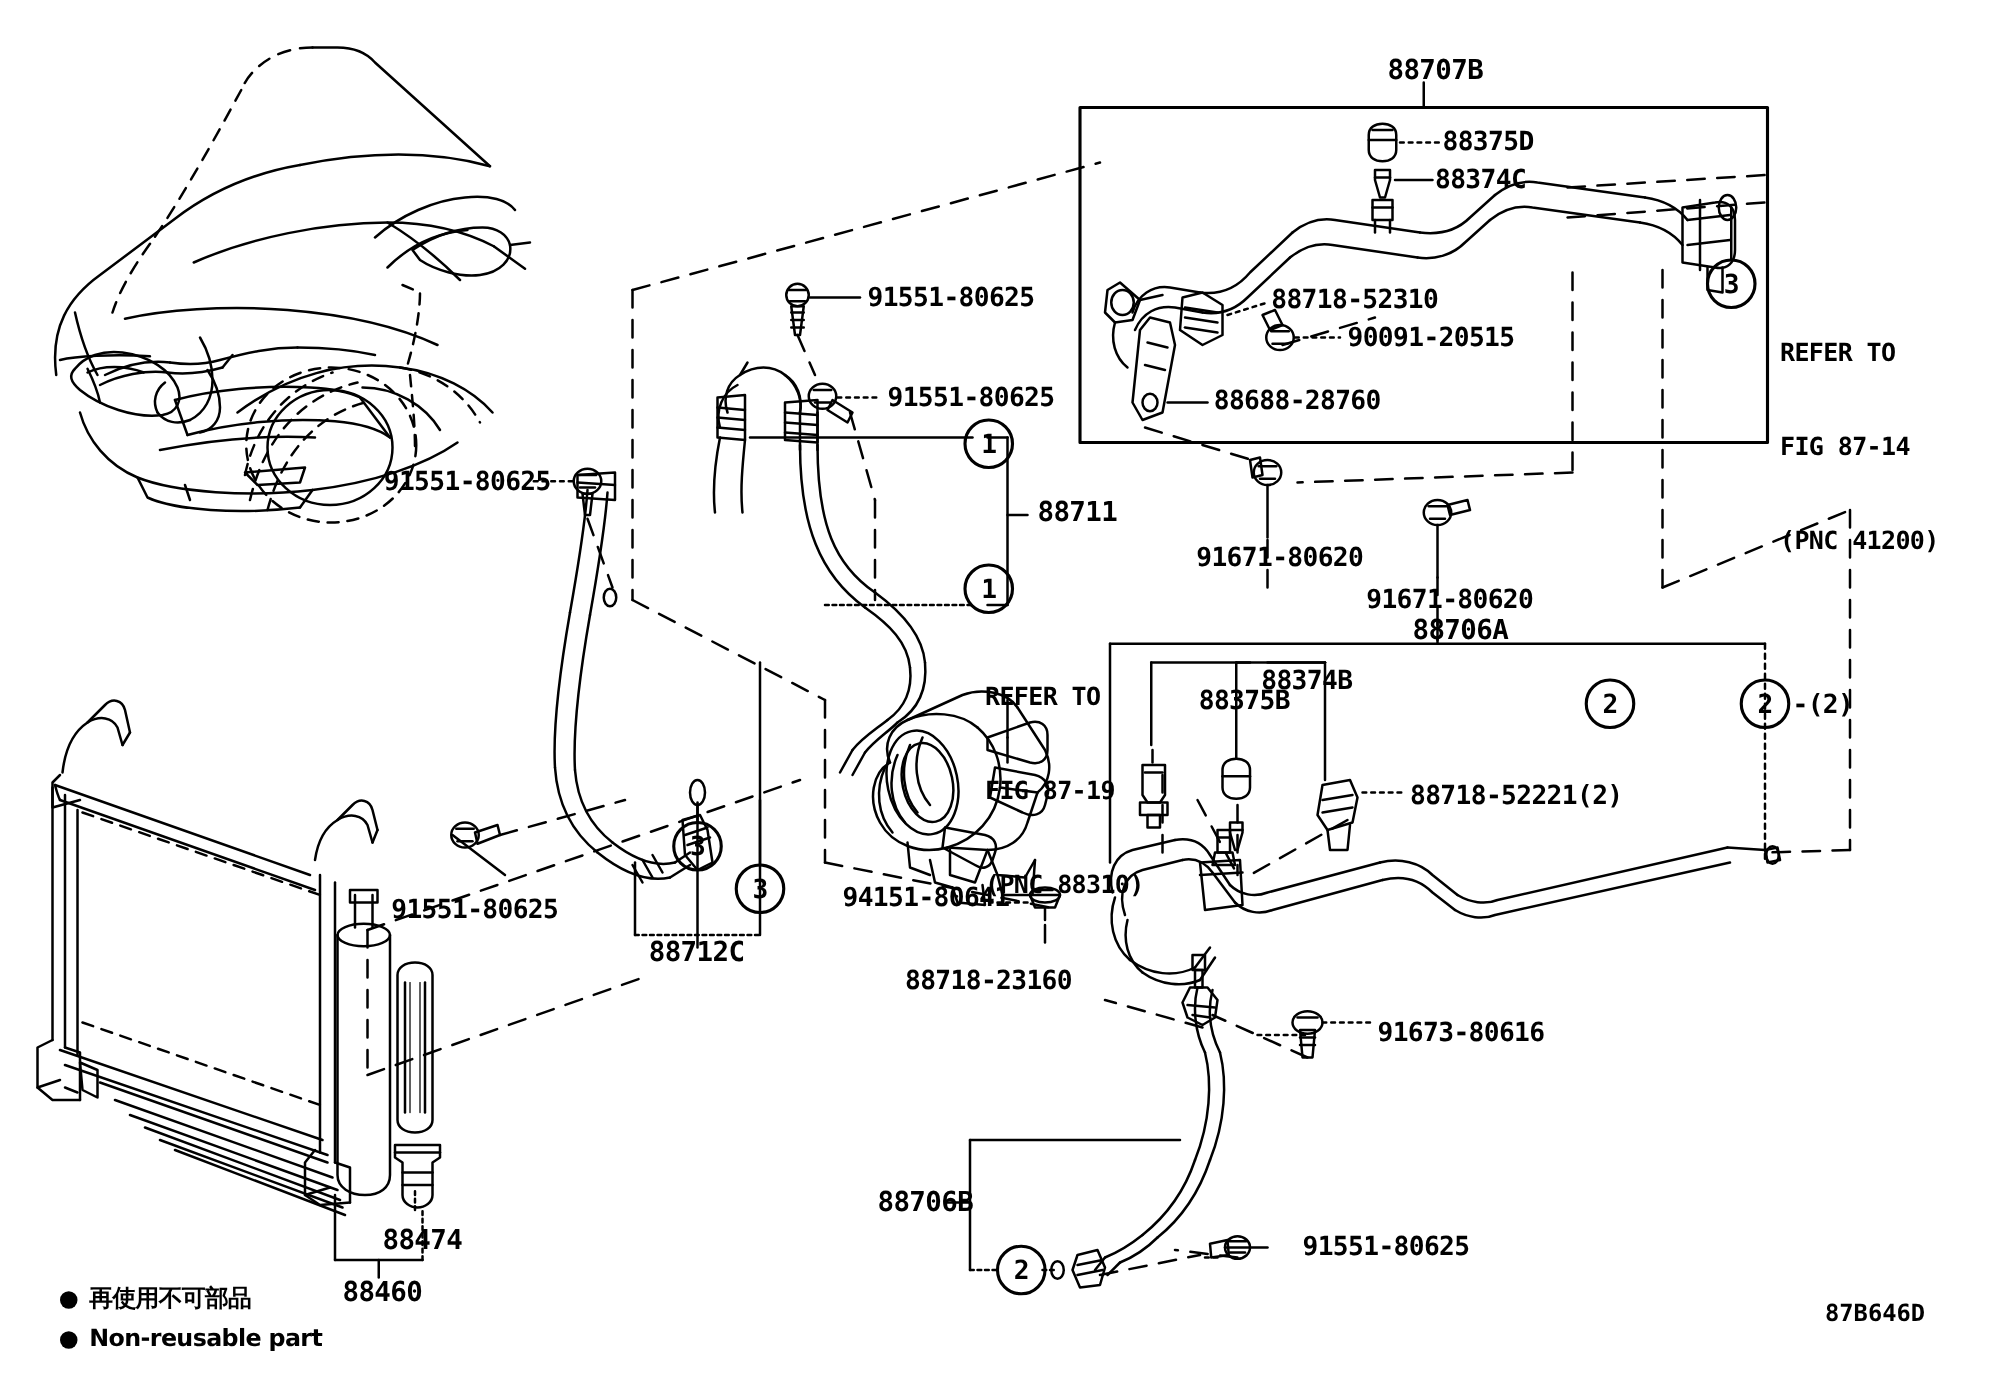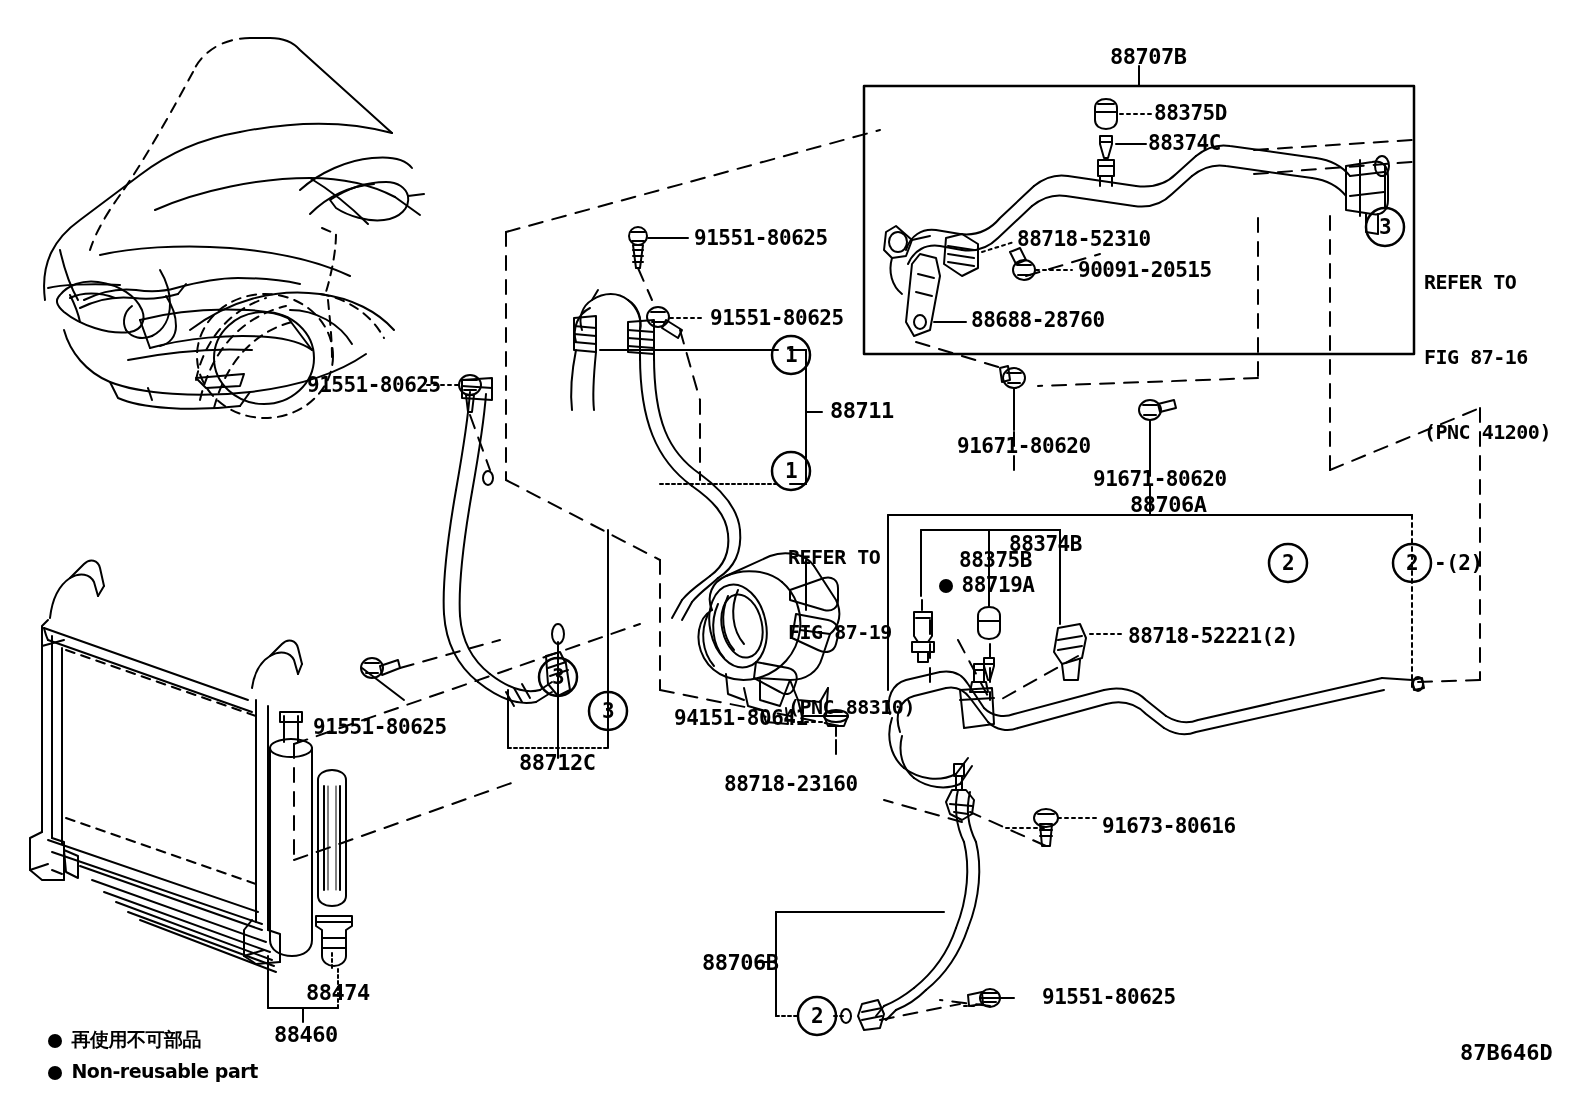--- a/index.html
+++ b/index.html
@@ -7,21 +7,21 @@
        font-family:"DejaVu Sans",sans-serif;}
   #stage{position:absolute;left:0;top:0;width:1532px;height:1099px;}
   svg.layer{position:absolute;left:0;top:0;width:1592px;height:1099px;}
   .lbl{position:absolute;font-family:"DejaVu Sans Mono","Liberation Mono",monospace;
        font-weight:700;color:#000;white-space:pre;letter-spacing:-0.5px;}
   .pn{font-size:21px;line-height:25px;}
   .pn-lg{font-size:22px;line-height:26px;}
   .refer{font-size:20px;line-height:25px;}
   .legend{font-size:19px;line-height:30px;font-family:"DejaVu Sans","Liberation Sans",sans-serif;font-weight:700;}
   .legend-jp{font-size:19px;line-height:30px;font-family:"DejaVu Sans",sans-serif;font-weight:700;}
-  .figcode{font-size:22px;font-family:"DejaVu Sans Mono",monospace;font-weight:700;letter-spacing:0px;}
+  .figcode{font-size:19px;font-family:"DejaVu Sans Mono",monospace;font-weight:700;letter-spacing:0px;}
   .dot{display:inline-block;width:14px;height:14px;border-radius:50%;background:#000;
        vertical-align:middle;margin-right:9px;}
 </style>
 </head>
 <body>
 
 <div id="stage">
 
   <svg class="layer" viewBox="0 0 1592 1099">
     <g fill="none" stroke="#000" stroke-width="2" stroke-linecap="round" stroke-linejoin="round">
@@ -555,21 +555,21 @@
 
   <div class="lbl pn-lg" style="left:1110px;top:44px;">88707B</div>
   <div class="lbl pn" style="left:1154px;top:101px;">88375D</div>
   <div class="lbl pn" style="left:1148px;top:131px;">88374C</div>
   <div class="lbl pn" style="left:1017px;top:227px;">88718-52310</div>
   <div class="lbl pn" style="left:1078px;top:258px;">90091-20515</div>
   <div class="lbl pn" style="left:971px;top:308px;">88688-28760</div>
 
   <div class="lbl refer" style="left:1424px;top:220px;">
     <div>REFER TO</div>
-    <div>FIG 87-16</div>
+    <div>FIG 87-14</div>
     <div>(PNC 41200)</div>
   </div>
   <div class="lbl refer" style="left:788px;top:495px;">
     <div>REFER TO</div>
     <div>FIG 87-19</div>
     <div>(PNC 88310)</div>
   </div>
 
   <div class="lbl pn" style="left:694px;top:226px;">91551-80625</div>
   <div class="lbl pn" style="left:710px;top:306px;">91551-80625</div>
@@ -578,23 +578,20 @@
   <div class="lbl pn" style="left:1042px;top:985px;">91551-80625</div>
 
   <div class="lbl pn-lg" style="left:830px;top:398px;">88711</div>
 
   <div class="lbl pn" style="left:957px;top:434px;">91671-80620</div>
   <div class="lbl pn" style="left:1093px;top:467px;">91671-80620</div>
 
   <div class="lbl pn-lg" style="left:1130px;top:492px;">88706A</div>
   <div class="lbl pn" style="left:959px;top:548px;">88375B</div>
   <div class="lbl pn" style="left:1009px;top:532px;">88374B</div>
-  <div class="lbl pn" style="left:890px;top:548px;">
-    <span class="dot"></span><span>88719A</span>
-  </div>
   <div class="lbl pn" style="left:1128px;top:624px;">88718-52221(2)</div>
 
   <div class="lbl pn" style="left:674px;top:706px;">94151-80641</div>
   <div class="lbl pn-lg" style="left:519px;top:750px;">88712C</div>
 
   <div class="lbl pn" style="left:724px;top:772px;">88718-23160</div>
   <div class="lbl pn" style="left:1102px;top:814px;">91673-80616</div>
   <div class="lbl pn-lg" style="left:702px;top:950px;">88706B</div>
 
   <div class="lbl pn-lg" style="left:306px;top:980px;">88474</div>

